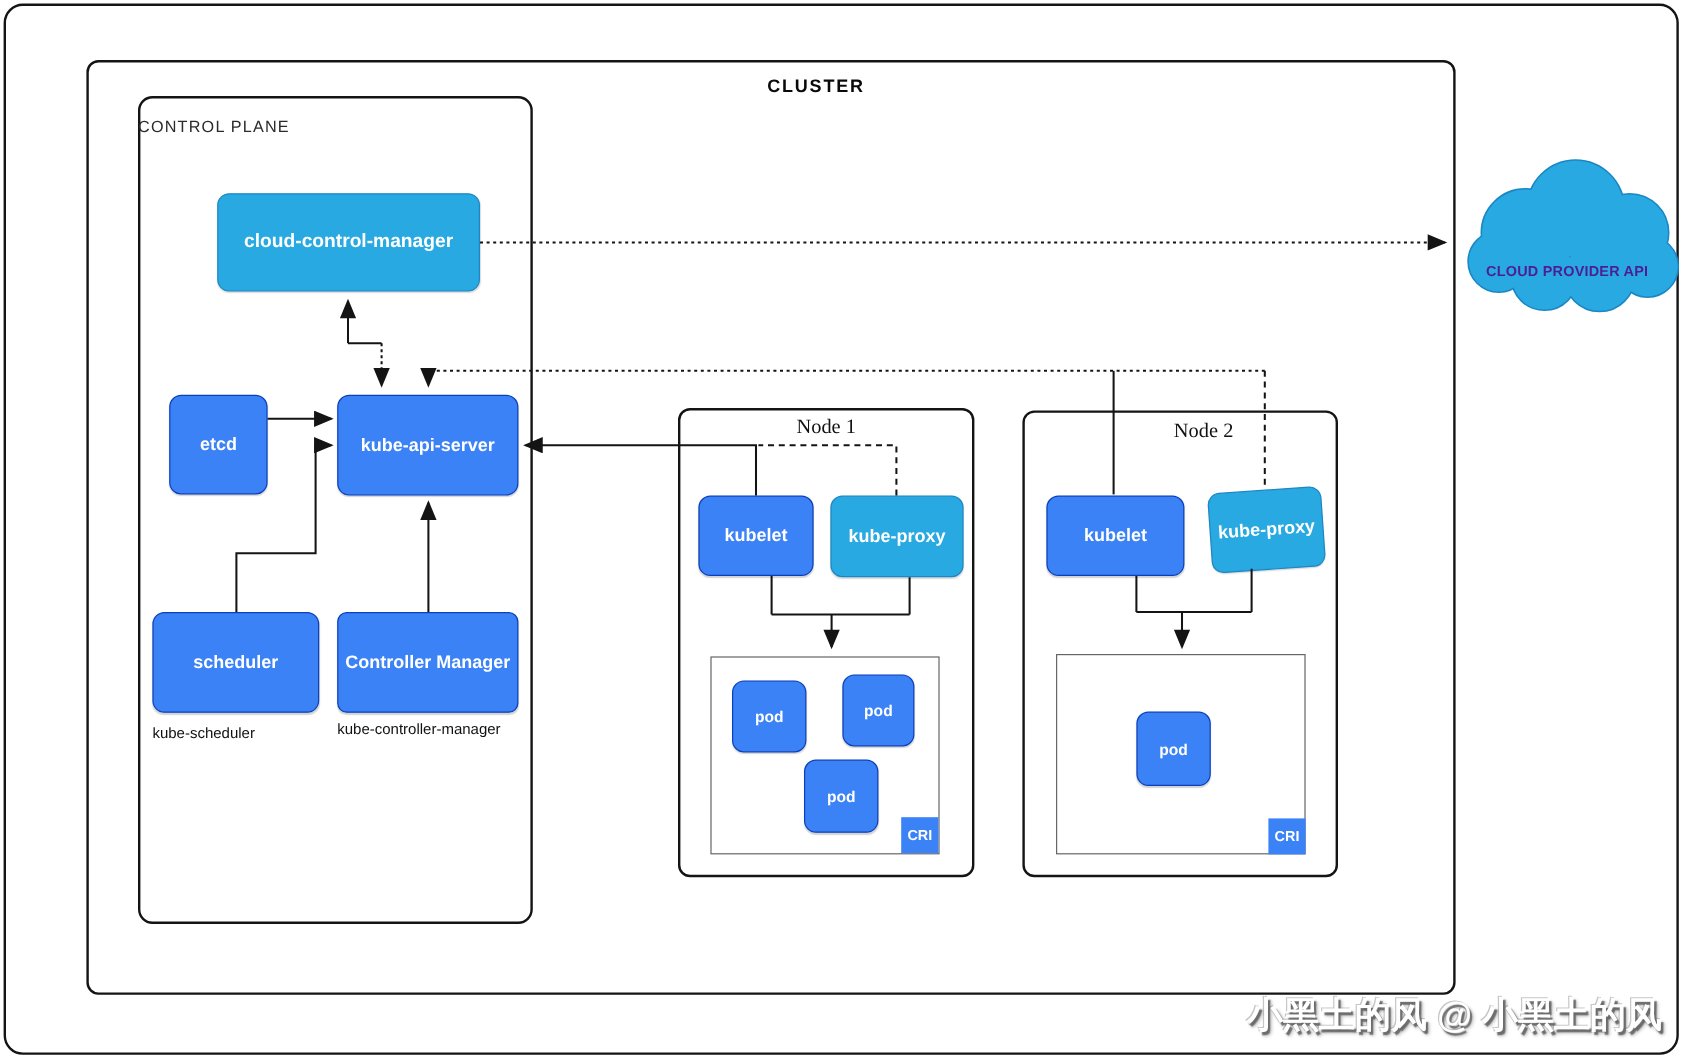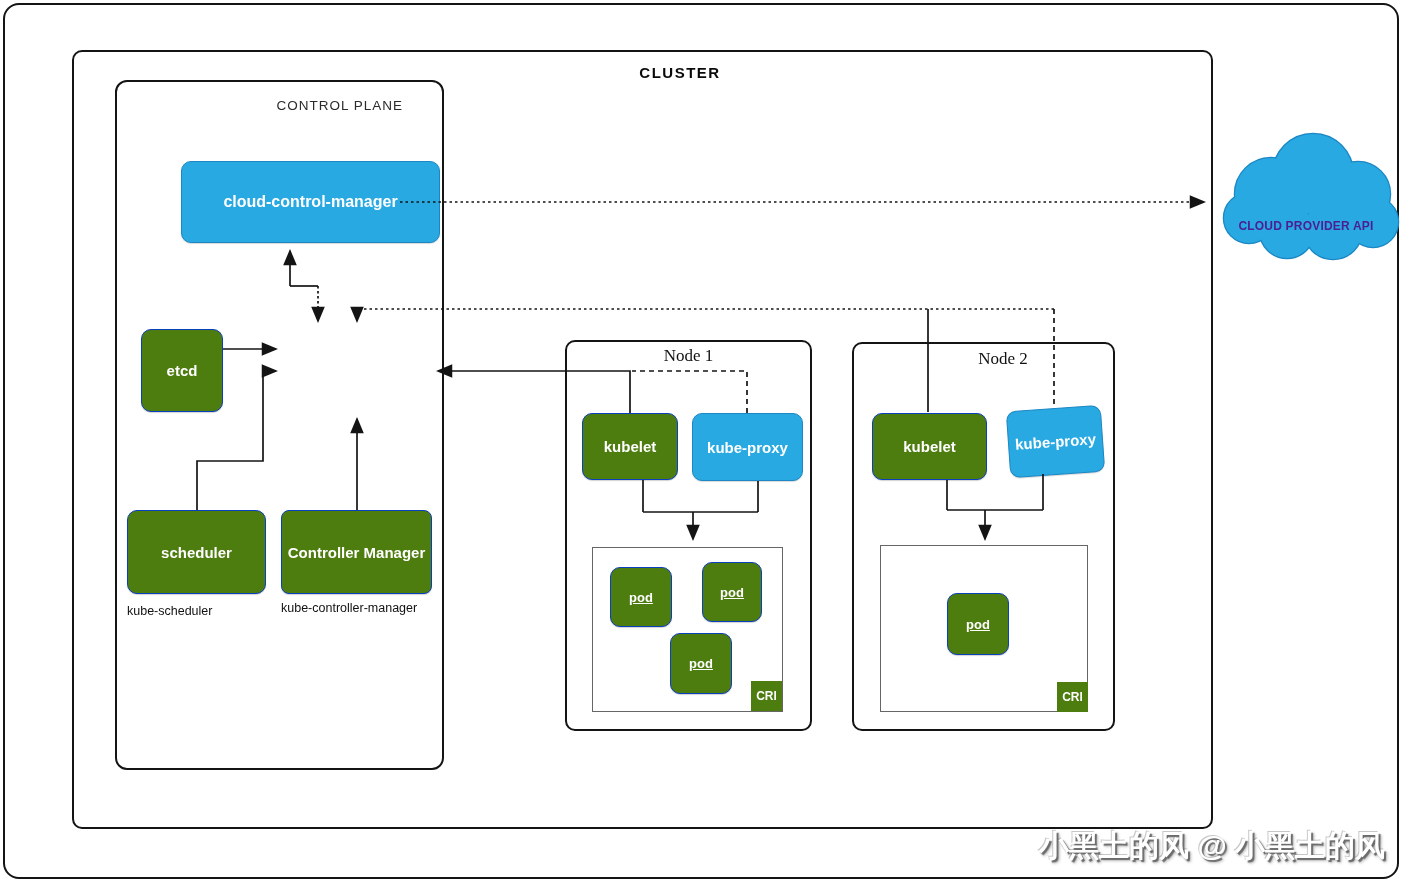--- a/index.html
+++ b/index.html
@@ -2,58 +2,59 @@
 <html><head>
 <meta charset="utf-8">
 <style>
   html,body{margin:0;padding:0;background:#eceff0;font-family:"Liberation Sans",sans-serif;}
   .stage{position:relative;width:1402px;height:882px;background:#fff;overflow:hidden;}
   .abs{position:absolute;box-sizing:border-box;}
   .frame-outer{left:3px;top:3px;width:1396px;height:876px;border:2.5px solid #141414;border-radius:16px;background:#fff;}
   .cluster-box{left:72px;top:50px;width:1141px;height:779px;border:2.5px solid #141414;border-radius:10px;background:#fff;}
   .cluster-title{left:600px;top:64px;width:160px;text-align:center;font-weight:bold;font-size:15px;letter-spacing:1.5px;color:#0a0a0a;}
   .cp-box{left:115px;top:80px;width:329px;height:690px;border:2px solid #141414;border-radius:12px;background:#fff;}
-  .cp-title{left:115px;top:98px;width:275px;text-align:right;font-size:13.5px;letter-spacing:1px;color:#2b2b2b;margin-left:13px;}
+  .cp-title{left:115px;top:98px;width:275px;text-align:left;font-size:13.5px;letter-spacing:1px;color:#2b2b2b;}
   .node-box{border:2.5px solid #141414;border-radius:10px;background:#fff;}
   .node1{left:565px;top:340px;width:247px;height:391px;}
   .node2{left:852px;top:342px;width:263px;height:389px;}
   .node-title{text-align:center;font-family:"Liberation Serif",serif;font-size:17px;color:#111;}
-  .blue{background:#4d7c0f;border:1.5px solid #0a3fbd;border-radius:10px;color:#fff;font-weight:bold;
+  .blue{background:#3b82f6;border:1.5px solid #0a3fbd;border-radius:10px;color:#fff;font-weight:bold;
         display:flex;align-items:center;justify-content:center;box-shadow:0 1px 1px rgba(0,0,0,.18);}
   .lblue{background:#29a9e2;border:1.5px solid #1b87c4;border-radius:10px;color:#fff;font-weight:bold;
         display:flex;align-items:center;justify-content:center;box-shadow:0 1px 1px rgba(0,0,0,.15);}
   .lbl15{font-size:15px;}
-  .ccm{left:181px;top:161px;width:259px;height:82px;font-size:16px;}
+  .ccm{left:181px;top:161px;width:219px;height:82px;font-size:16px;}
   .etcd{left:141px;top:329px;width:82px;height:83px;}
   .api{left:281px;top:329px;width:151px;height:84px;}
   .sched{left:127px;top:510px;width:139px;height:84px;}
   .cm{left:281px;top:510px;width:151px;height:84px;border-radius:8px;}
   .caption{font-size:12.5px;color:#111;text-align:left;}
   .pods-box{border:1.5px solid #666;background:#fff;}
-  .pod{font-size:13px;border-radius:10px;text-decoration:underline;}
+  .pod{font-size:13px;border-radius:10px;}
   .cri{border-radius:0;font-size:12px;border:none;box-shadow:none;}
   .cloud-label{left:1228px;top:194px;width:156px;text-align:center;color:#4c1d95;font-weight:bold;font-size:12px;letter-spacing:.2px;line-height:1.15;margin-top:26px;}
   .watermark{right:17px;top:826px;font-size:30px;font-weight:bold;color:#fff;white-space:nowrap;
              text-shadow:2px 2px 1px rgba(95,95,95,.9),-1px -1px 0 rgba(130,130,130,.45),3px 3px 3px rgba(0,0,0,.25);}
   svg.overlay{position:absolute;left:0;top:0;pointer-events:none;}
 </style>
 </head>
 <body>
 
 <div class="stage">
 
   <div class="abs frame-outer"></div>
   <div class="abs cluster-box"></div>
   <div class="abs cluster-title">CLUSTER</div>
 
   <div class="abs cp-box"></div>
   <div class="abs cp-title">CONTROL PLANE</div>
 
   <div class="abs lblue ccm">cloud-control-manager</div>
   <div class="abs blue lbl15 etcd">etcd</div>
+  <div class="abs blue lbl15 api">kube-api-server</div>
   <div class="abs blue lbl15 sched">scheduler</div>
   <div class="abs blue lbl15 cm">Controller Manager</div>
   <div class="abs caption" style="left:127px;top:604px;width:139px;">kube-scheduler</div>
   <div class="abs caption" style="left:281px;top:601px;width:151px;">kube-controller-manager</div>
 
   <div class="abs node-box node1"></div>
   <div class="abs node-title" style="left:565px;top:346px;width:247px;">Node 1</div>
   <div class="abs blue lbl15" style="left:582px;top:413px;width:96px;height:67px;">kubelet</div>
   <div class="abs lblue lbl15" style="left:692px;top:413px;width:111px;height:68px;">kube-proxy</div>
   <div class="abs pods-box" style="left:592px;top:547px;width:191px;height:165px;"></div>

